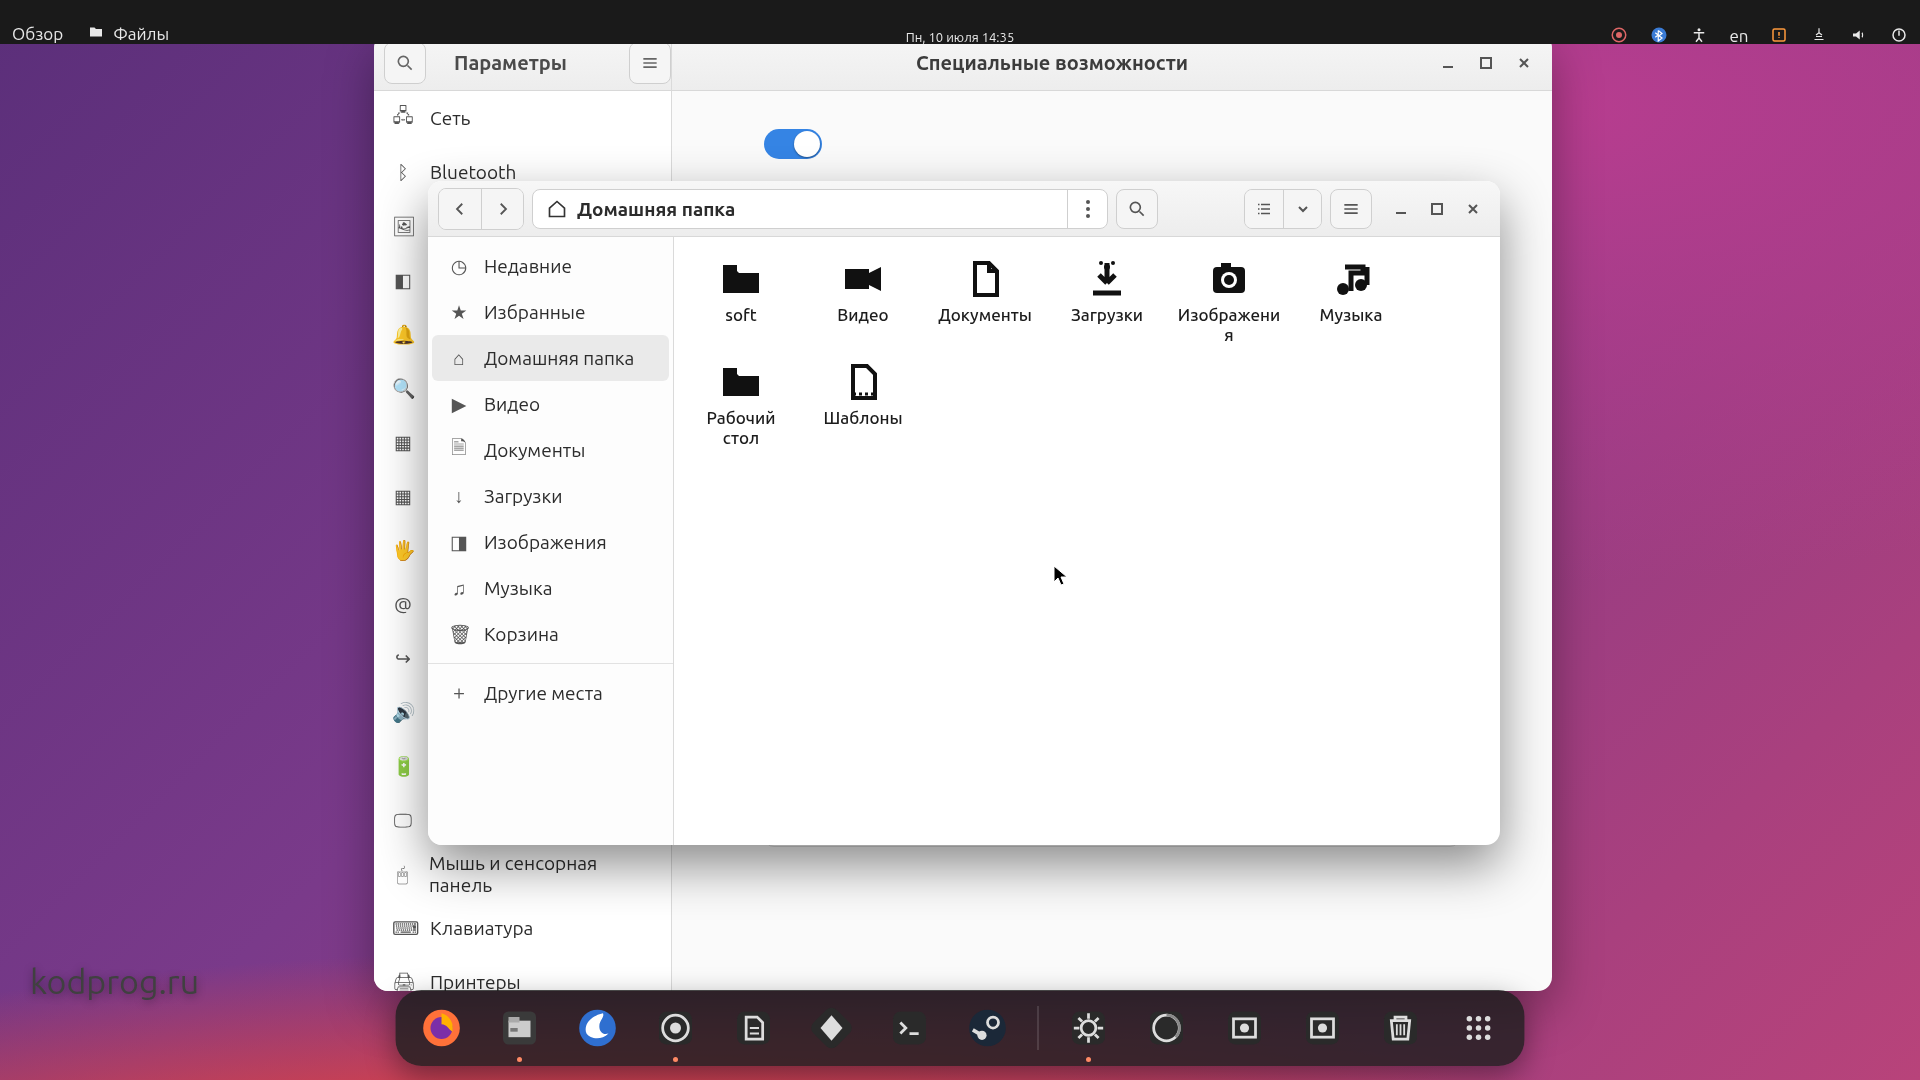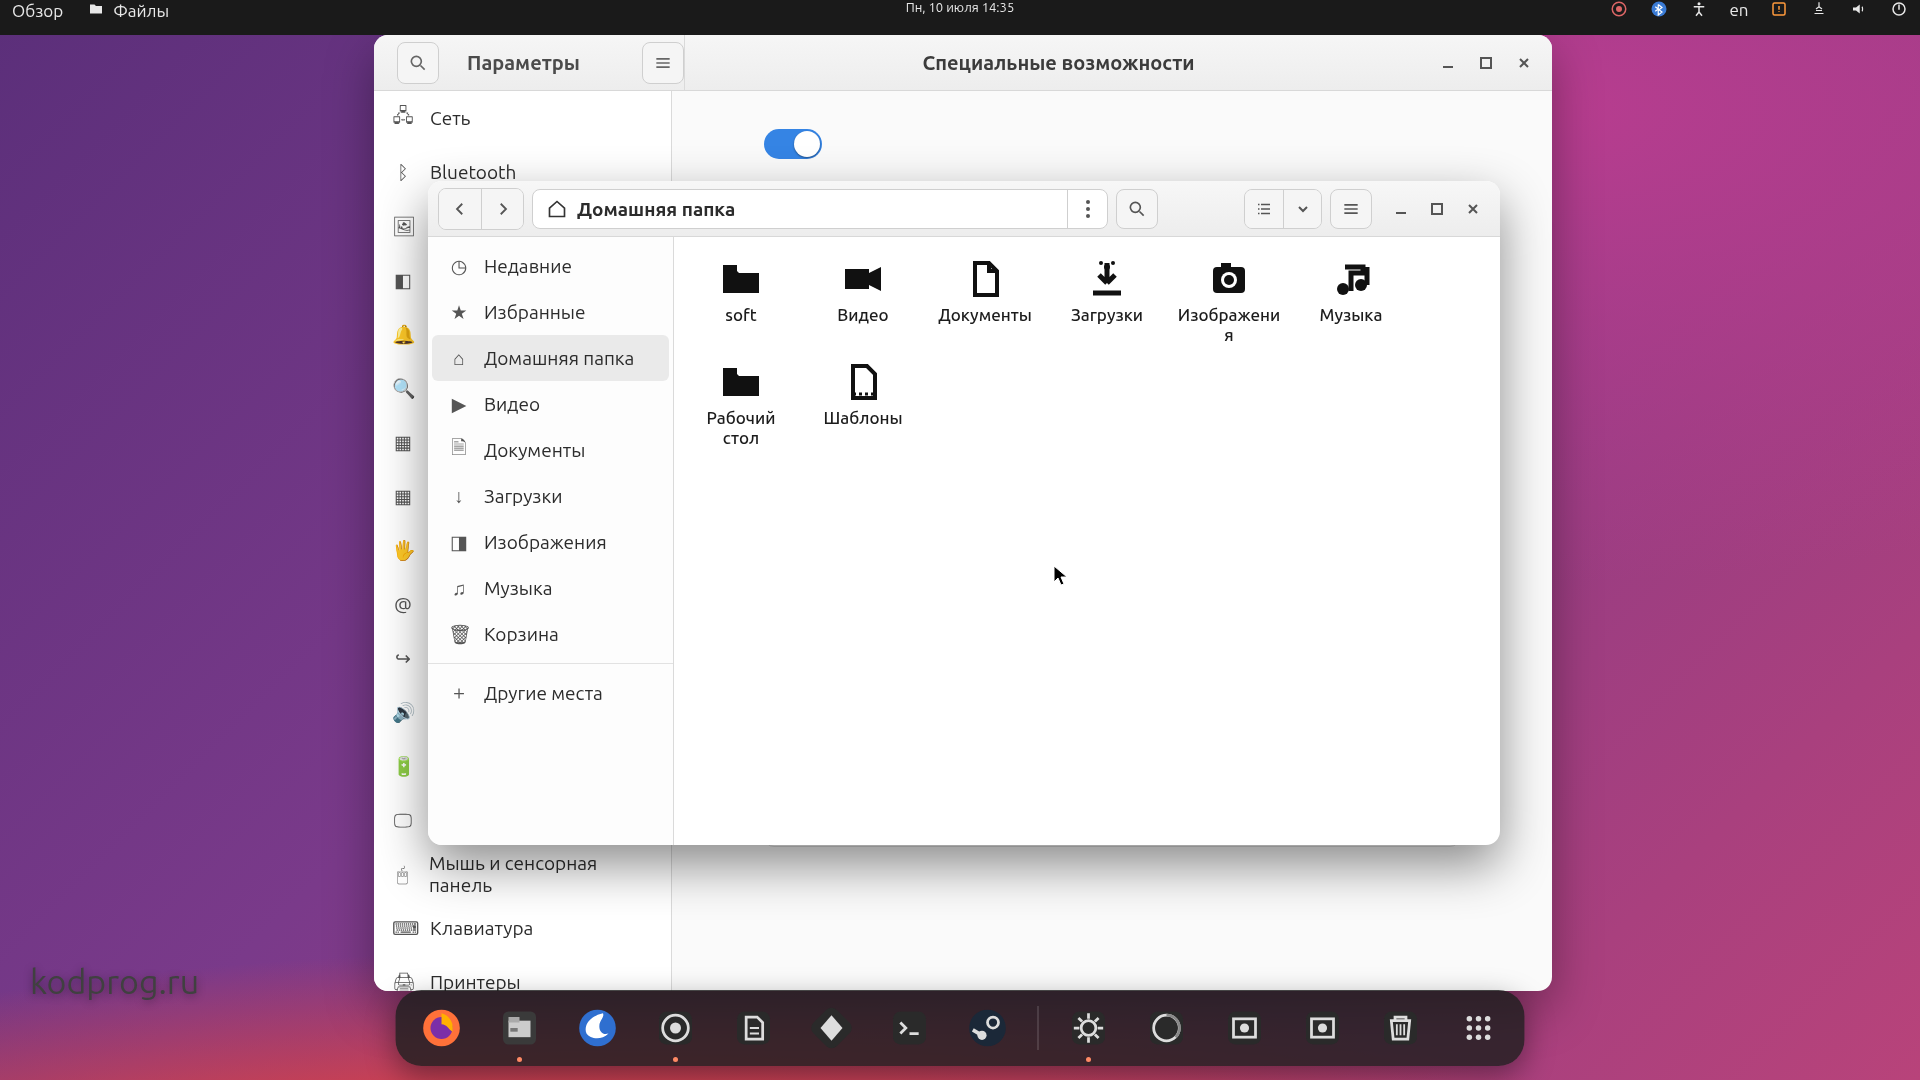--- a/index.html
+++ b/index.html
@@ -11,42 +11,41 @@
   position: absolute; inset: 0;
   background:
     radial-gradient(ellipse 120% 70% at 30% 130%, #ff5a3c 0%, #e8433b 35%, transparent 60%),
     radial-gradient(ellipse 100% 80% at 80% 10%, #b83d8f 0%, transparent 55%),
     linear-gradient(135deg, #5b2f7a 0%, #7a3a8a 40%, #9a3d82 70%, #b8437a 100%);
   z-index: 0;
 }
 
 
 .top-panel {
-  position: absolute; top: 0; left: 0; right: 0; height: 35px;
+  position: absolute; top: 0; left: 0; right: 0; height: 44px;
   background: #1a1a1a; color: #e8e8e8;
-  display: flex; align-items: flex-start; padding: 0 12px;
+  display: flex; align-items: flex-end; padding: 0 12px;
   font-size: 17px; z-index: 50;
 }
 .top-panel .left { display: flex; align-items: center; gap: 24px; }
 .top-panel .left-item { display: flex; align-items: center; gap: 8px; cursor: pointer; }
 .top-panel .center { position: absolute; left: 50%; transform: translateX(-50%); font-size: 13px; }
 .top-panel .right { margin-left: auto; display: flex; align-items: center; gap: 22px; }
 .top-panel .right .ic { width: 18px; height: 18px; display: flex; align-items: center; justify-content: center; cursor: pointer; }
 .panel-icon svg { width: 18px; height: 18px; fill: #e8e8e8; }
 
 
 .win-settings {
   position: absolute; left: 374px; top: 35px; width: 1178px; height: 956px;
   background: #fafafa; border-radius: 14px; box-shadow: 0 18px 48px rgba(0,0,0,.35);
   overflow: hidden; z-index: 10; display: flex; flex-direction: column;
 }
 .win-settings .titlebar {
   height: 56px; display: flex; align-items: center; background: linear-gradient(#f6f6f6,#ededed);
   border-bottom: 1px solid #d8d8d8;
-  padding-left: 13px;
 }
 .titlebar .tb-left { width: 298px; display: flex; align-items: center; gap: 8px; padding-left: 10px; border-right: 1px solid #dadada; height:100%; }
 .titlebar .tb-left .sq-btn { width: 42px; height: 42px; border: 1px solid #cfcfcf; border-radius: 8px; background:#f5f5f5; display:flex; align-items:center; justify-content:center; cursor:pointer;}
 .titlebar .tb-left .tb-title { font-size: 20px; color: #4b4b4b; font-weight: 600; margin-left: 20px; }
 .titlebar .tb-center { flex: 1; text-align: center; font-size: 20px; font-weight: 600; color: #3c3c3c; }
 .titlebar .tb-right { display: flex; align-items: center; gap: 6px; padding-right: 12px; }
 .titlebar .win-ctl { width: 32px; height: 32px; display:flex; align-items:center; justify-content:center; cursor:pointer; border-radius:6px; color:#555;}
 
 .win-settings .body { flex:1; display:flex; overflow:hidden; }
 .settings-sidebar { width: 298px; border-right:1px solid #dadada; background:#fff; overflow-y:auto; }

